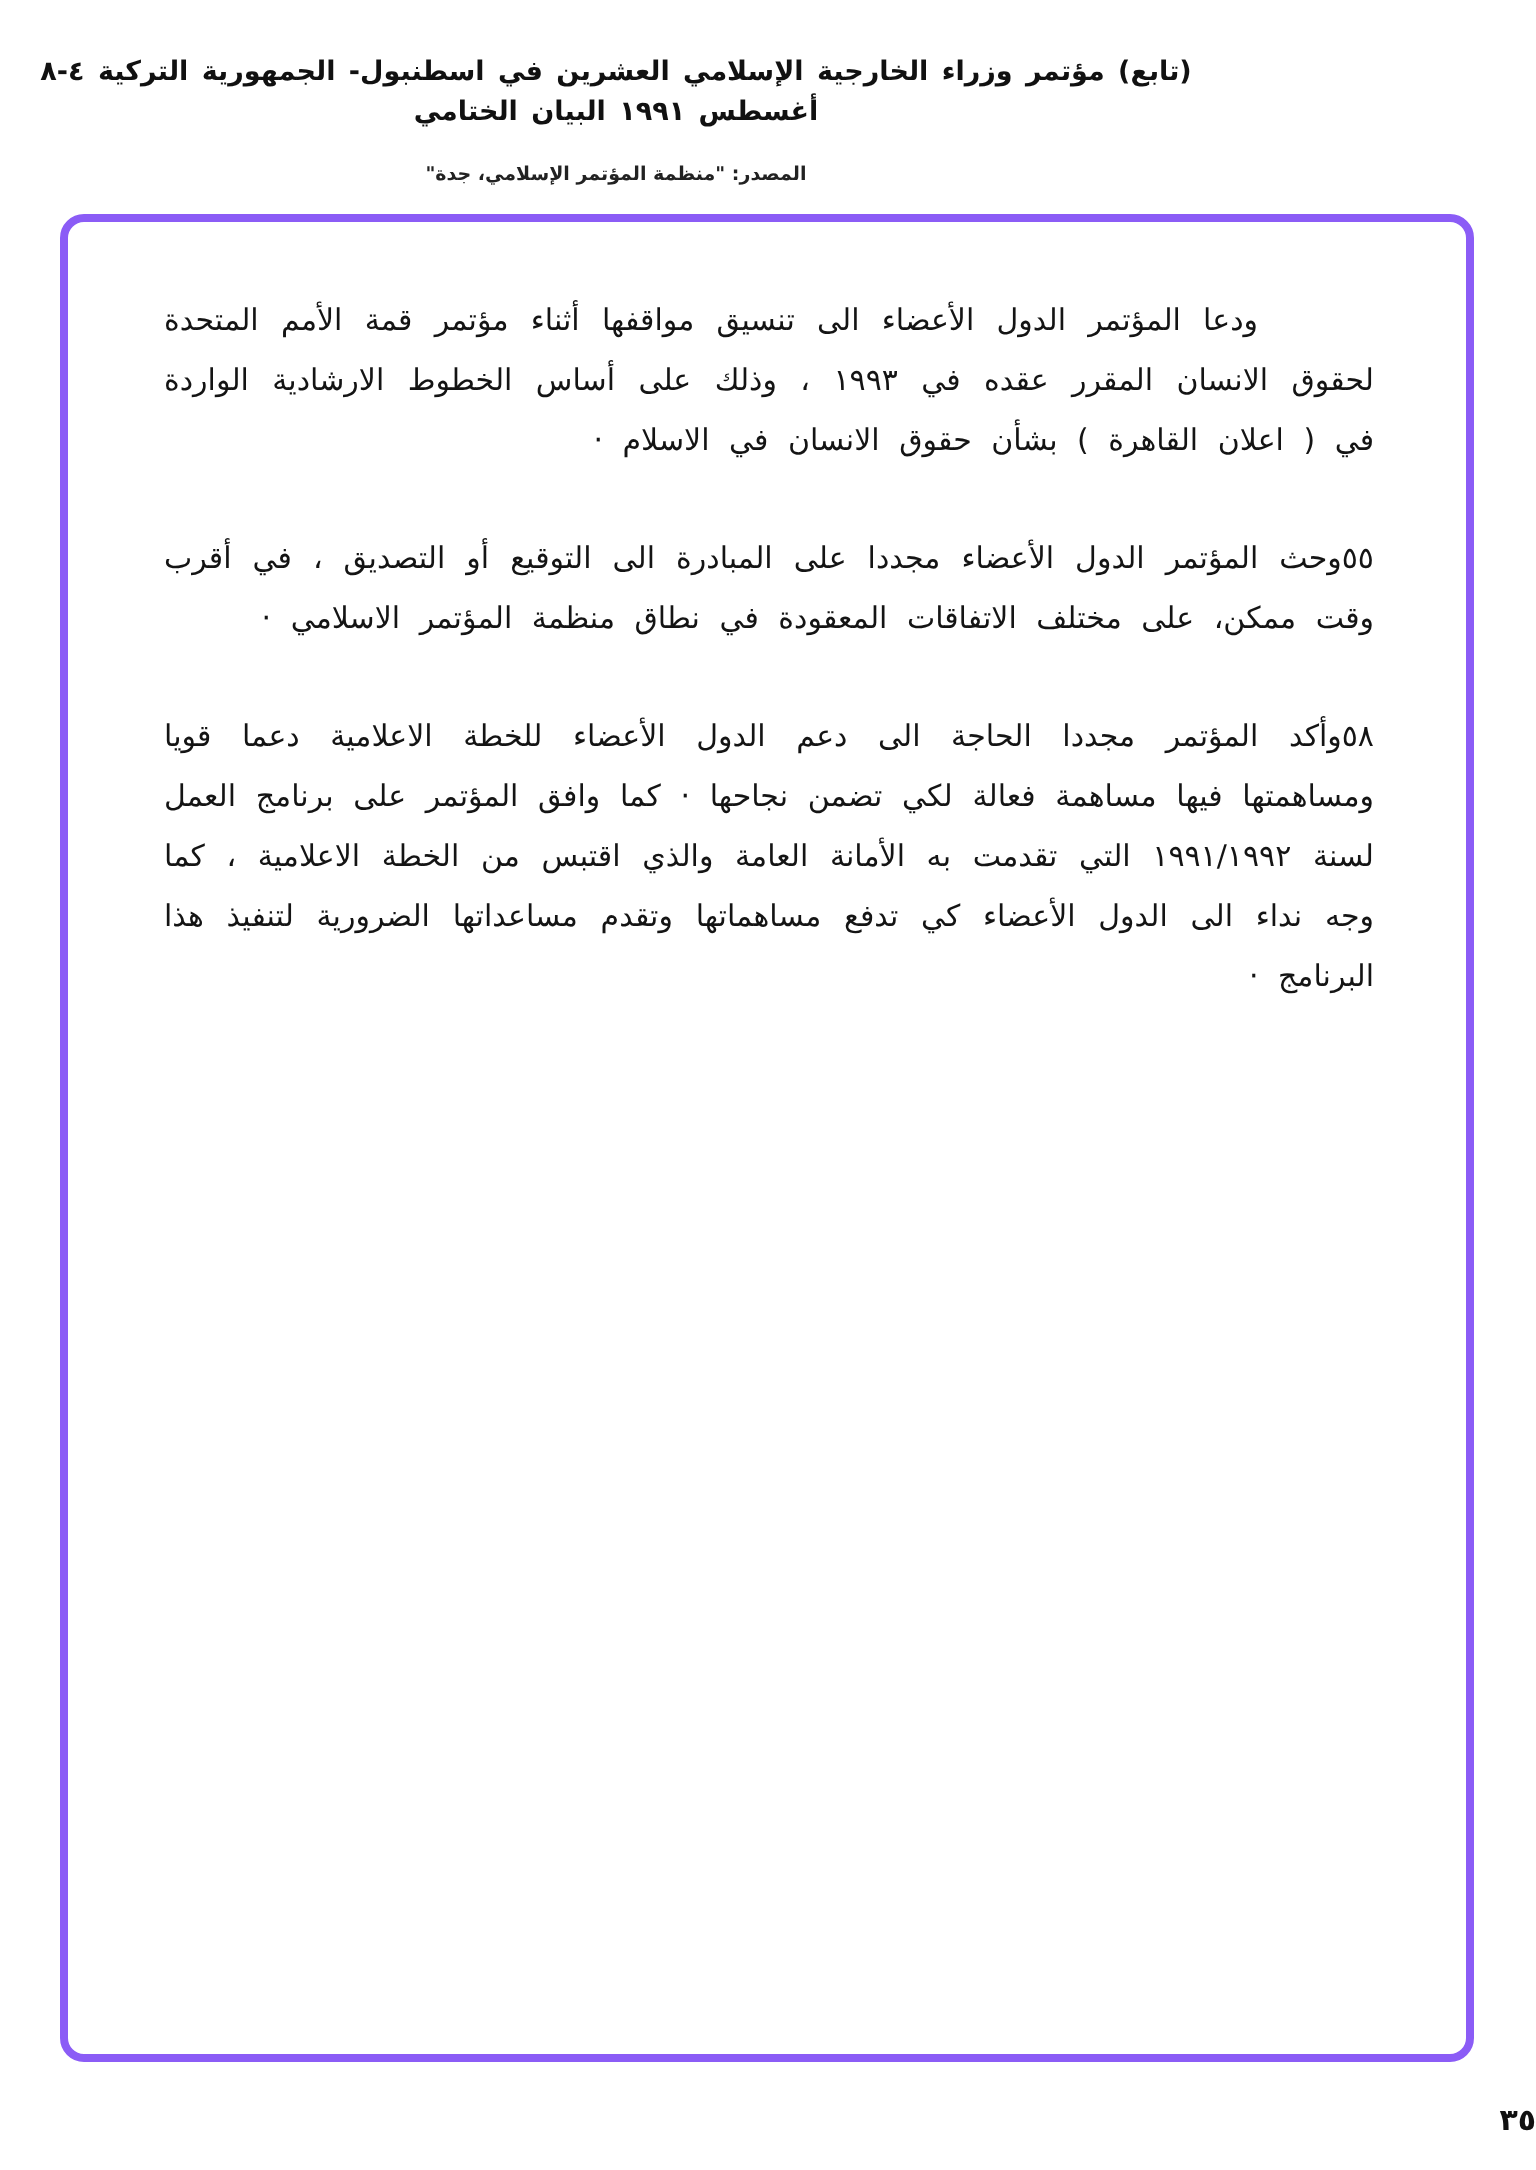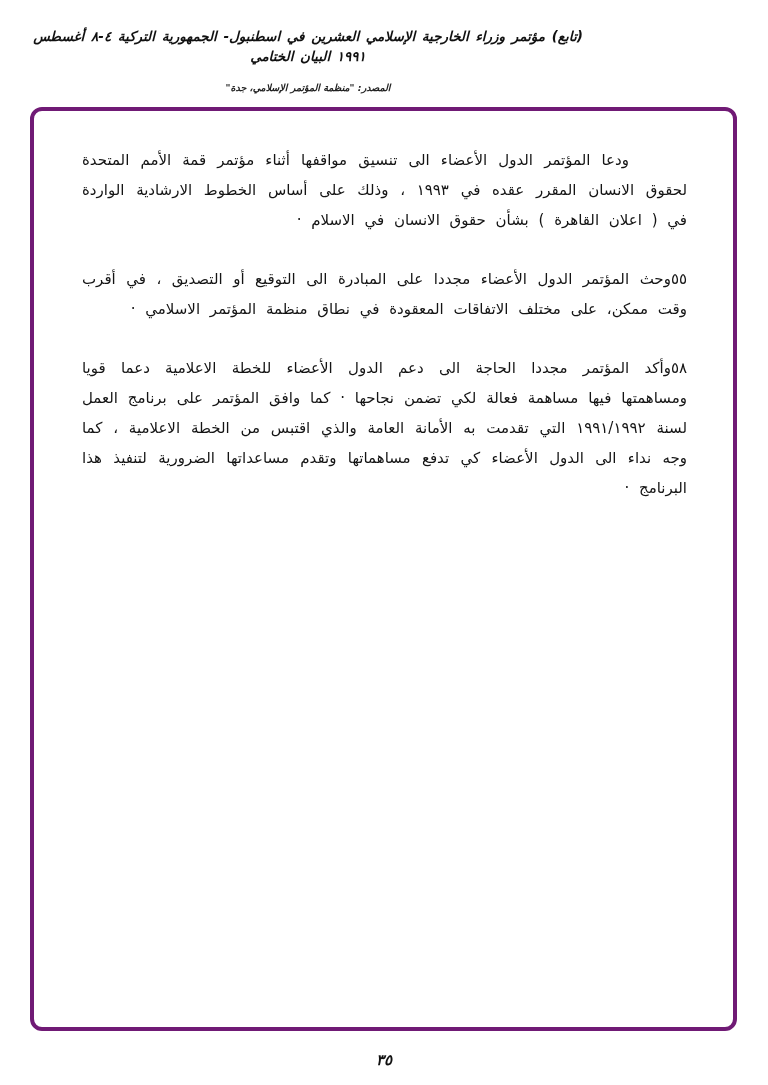--- a/index.html
+++ b/index.html
@@ -16,21 +16,20 @@
     overflow: hidden;
     direction: rtl;
   }
   .doc-header {
     position: absolute;
     top: 26px;
     left: 0;
     width: 616px;
     text-align: center;
     direction: rtl;
-    font-style: italic;
   }
   .doc-title {
     font-size: 13.5px;
     font-weight: bold;
     color: #111111;
     letter-spacing: 0px;
     word-spacing: 2px;
     padding: 0 20px;
     line-height: 20px;
   }
@@ -40,21 +39,21 @@
     font-weight: bold;
     color: #222222;
   }
   .content-frame {
     position: absolute;
     top: 107px;
     left: 30px;
     width: 707px;
     height: 924px;
     box-sizing: border-box;
-    border: 4px solid #701a75;
+    border: 4px solid #8b5cf6;
     border-radius: 12px;
     padding: 34px 46px 0 48px;
     direction: rtl;
   }
   .para {
     margin: 0 0 29px 0;
     font-size: 15px;
     line-height: 30px;
     color: #141414;
     text-align: justify;
@@ -66,22 +65,20 @@
   }
   .para-num {
     display: inline-block;
     text-indent: 0;
   }
   .page-footer {
     position: absolute;
     bottom: 16px;
     left: 0;
     width: 768px;
-    text-align: center;
-    font-style: italic;
   }
   .page-number {
     font-size: 15px;
     font-weight: bold;
     color: #111111;
   }
 </style>
 </head>
 <body>
 

